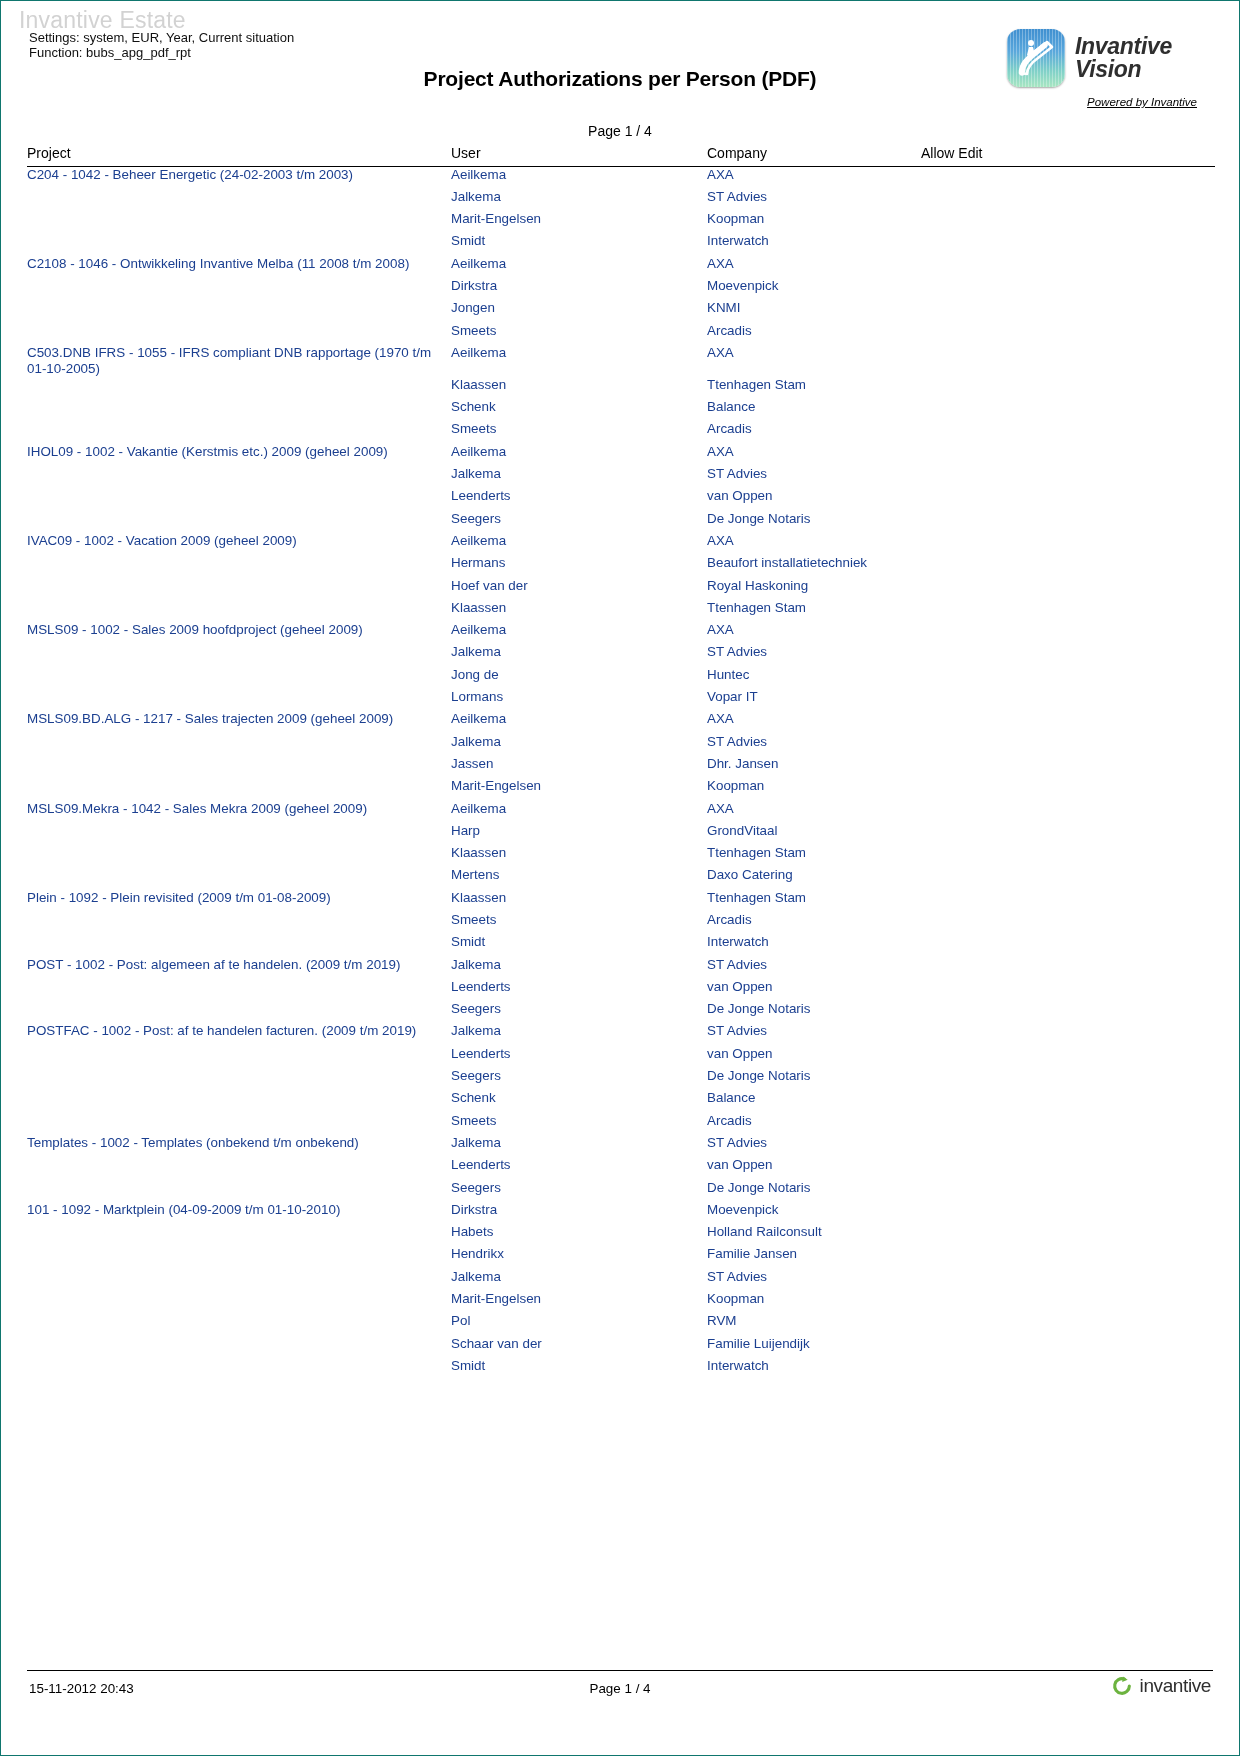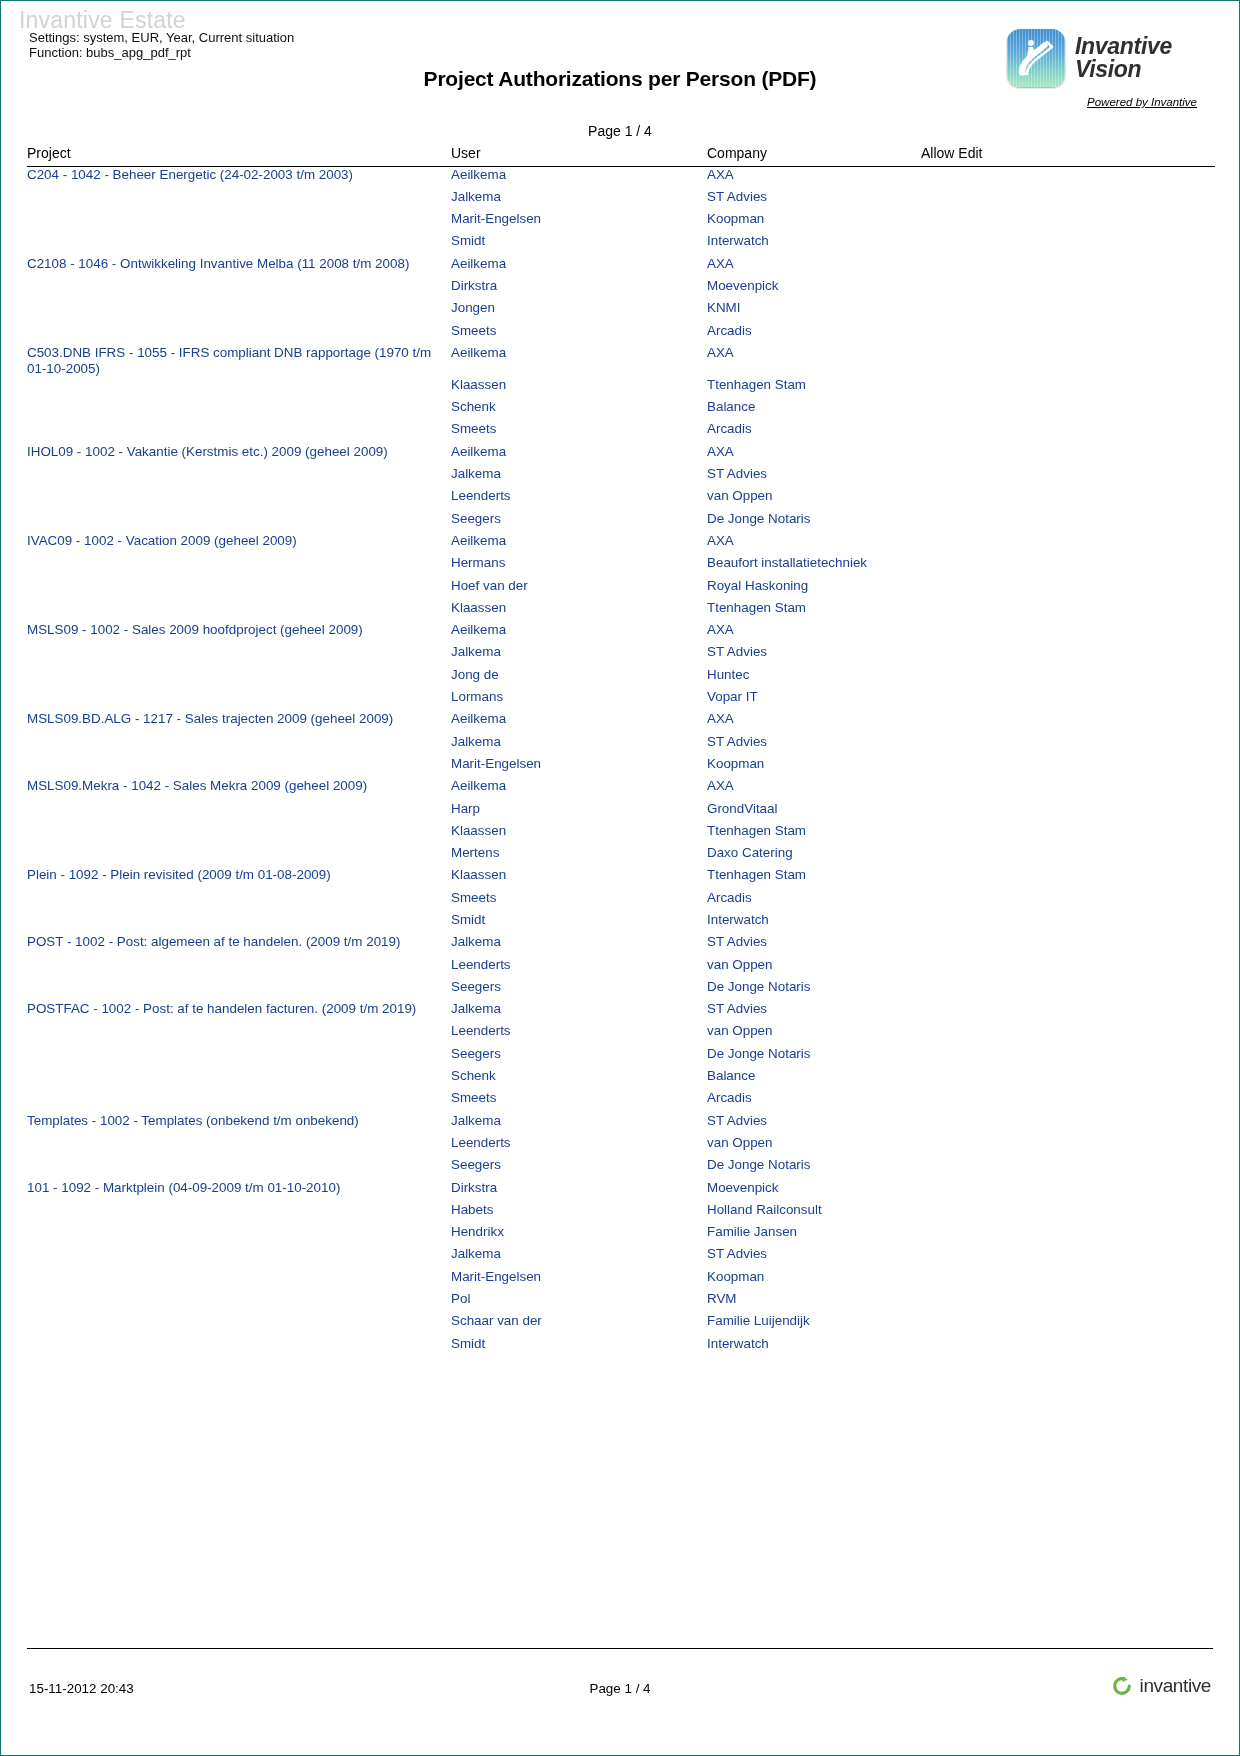--- a/index.html
+++ b/index.html
@@ -143,21 +143,21 @@
   tr.data-row { height: 22.3px; margin-left: 31px; }
   td.project-cell { padding-right: 14px; }
   td.first-in-group { padding-top: 2px; }
   
   .footer {
     position: absolute;
     left: 26px;
     right: 26px;
     bottom: 26px;
     border-top: 1.6px solid #000;
-    padding-top: 22px;
+    padding-top: 0;
     height: 58px;
   }
   .footer-inner {
     position: relative;
     height: 48px;
   }
   .footer-date {
     position: absolute;
     left: 2px;
     top: 10px;
@@ -395,20 +395,26 @@
             <td></td>
           </tr>
           <tr class="data-row">
             <td class="project-cell"></td>
             <td>Jalkema</td>
             <td>ST Advies</td>
             <td></td>
           </tr>
           <tr class="data-row">
             <td class="project-cell"></td>
+            <td>Jassen</td>
+            <td>Dhr. Jansen</td>
+            <td></td>
+          </tr>
+          <tr class="data-row">
+            <td class="project-cell"></td>
             <td>Marit-Engelsen</td>
             <td>Koopman</td>
             <td></td>
           </tr>
           <tr class="data-row">
             <td class="project-cell first-in-group">MSLS09.Mekra - 1042 - Sales Mekra 2009 (geheel 2009)</td>
             <td>Aeilkema</td>
             <td>AXA</td>
             <td></td>
           </tr>

